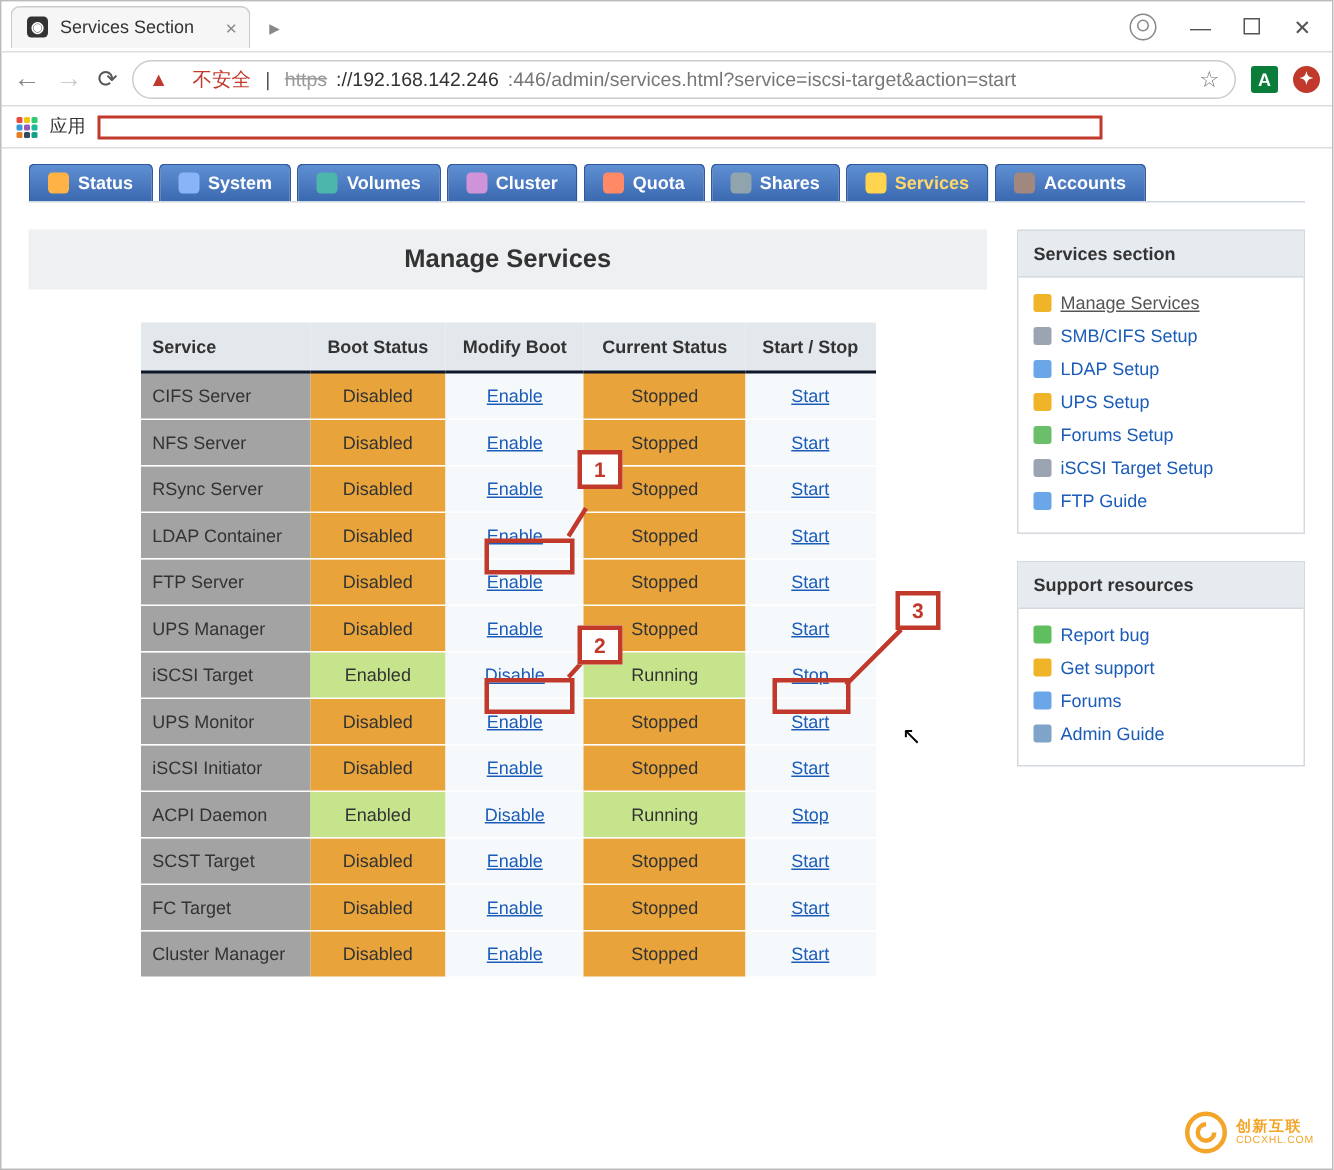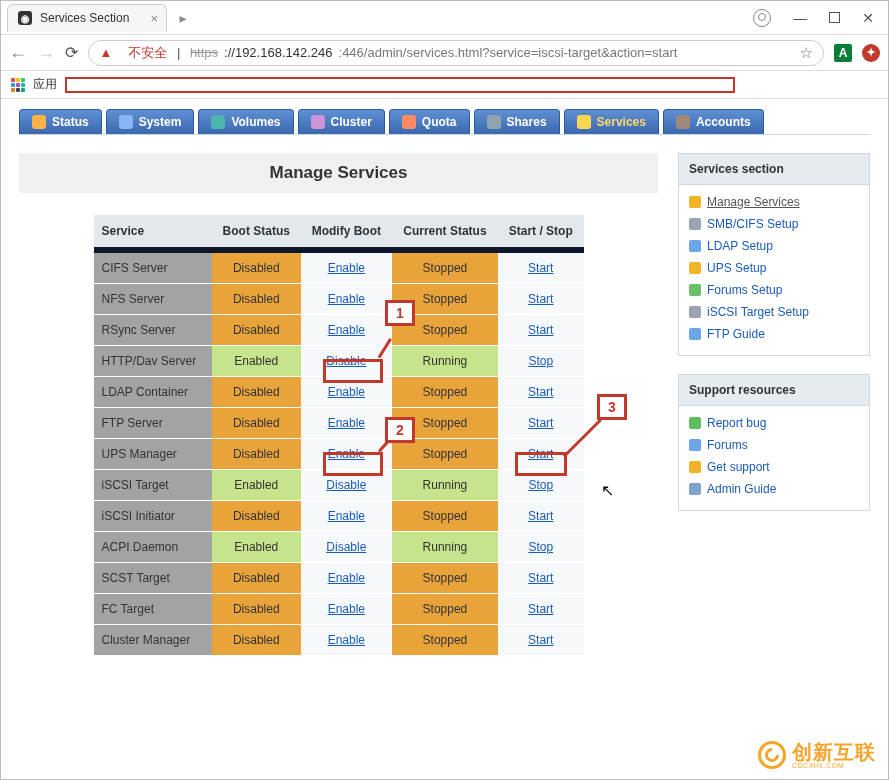--- a/index.html
+++ b/index.html
@@ -185,21 +185,21 @@
     width: 490px;
     margin: 0 auto;
   }
   table.services th {
     background:#e3e8ed;
     color:#333;
     font-weight:bold;
     padding: 9px 8px;
     text-align:left;
     font-size:12px;
-    border-bottom:6px solid #0f172a;
+    border-bottom:2px solid #0f172a;
   }
   table.services th.center, table.services td.center{ text-align:center;}
   table.services td {
     padding: 8px 8px;
     font-size:12px;
     border-bottom: 1px solid #fff;
   }
   table.services td.name { background:#a3a3a3; text-align:left; color:#333;}
   .boot-disabled, .status-stopped { background:#e8a33b; color:#333; font-weight:normal;}
   .boot-enabled, .status-running { background:#c6e48b; color:#333;}
@@ -273,21 +273,21 @@
     right:12px; bottom:10px;
     display:flex; align-items:center; gap:6px;
     opacity:0.9;
   }
   .watermark .logo{
     width:28px;height:28px;border-radius:50%;border:3px solid #f39c12;
     position:relative;
   }
   .watermark .logo:after{content:"";position:absolute;inset:4px;border-radius:50%;border:3px solid #f39c12;border-top-color:transparent;transform:rotate(45deg);}
   .watermark .text{display:flex;flex-direction:column;line-height:1;}
-  .watermark .text .cn{font-size:20px;font-weight:bold;color:#f39c12;letter-spacing:1px;}
+  .watermark .text .cn{font-size:10px;font-weight:bold;color:#f39c12;letter-spacing:1px;}
   .watermark .text .en{font-size:7px;color:#f39c12;letter-spacing:0.5px;}
 </style>
 </head>
 <body>
 
 <div class="titlebar">
   <div class="tab">
     <span class="favicon">◉</span>
     <span>Services Section</span>
     <span class="close-x">×</span>
@@ -399,27 +399,20 @@
               <td class="center action-cell"><span class="link">Start</span></td>
             </tr>
             <tr>
               <td class="name">RSync Server</td>
               <td class="center boot-disabled">Disabled</td>
               <td class="center modify-cell"><span class="link">Enable</span></td>
               <td class="center status-stopped">Stopped</td>
               <td class="center action-cell"><span class="link">Start</span></td>
             </tr>
             <tr>
-              <td class="name">HTTP/Dav Server</td>
-              <td class="center boot-enabled">Enabled</td>
-              <td class="center modify-cell"><span class="link">Disable</span></td>
-              <td class="center status-running">Running</td>
-              <td class="center action-cell"><span class="link">Stop</span></td>
-            </tr>
-            <tr>
               <td class="name">LDAP Container</td>
               <td class="center boot-disabled">Disabled</td>
               <td class="center modify-cell"><span class="link">Enable</span></td>
               <td class="center status-stopped">Stopped</td>
               <td class="center action-cell"><span class="link">Start</span></td>
             </tr>
             <tr>
               <td class="name">FTP Server</td>
               <td class="center boot-disabled">Disabled</td>
               <td class="center modify-cell"><span class="link">Enable</span></td>
@@ -432,20 +425,27 @@
               <td class="center modify-cell"><span class="link">Enable</span></td>
               <td class="center status-stopped">Stopped</td>
               <td class="center action-cell"><span class="link">Start</span></td>
             </tr>
             <tr>
               <td class="name">iSCSI Target</td>
               <td class="center boot-enabled">Enabled</td>
               <td class="center modify-cell"><span class="link">Disable</span></td>
               <td class="center status-running">Running</td>
               <td class="center action-cell"><span class="link">Stop</span></td>
+            </tr>
+            <tr>
+              <td class="name">UPS Monitor</td>
+              <td class="center boot-disabled">Disabled</td>
+              <td class="center modify-cell"><span class="link">Enable</span></td>
+              <td class="center status-stopped">Stopped</td>
+              <td class="center action-cell"><span class="link">Start</span></td>
             </tr>
             <tr>
               <td class="name">iSCSI Initiator</td>
               <td class="center boot-disabled">Disabled</td>
               <td class="center modify-cell"><span class="link">Enable</span></td>
               <td class="center status-stopped">Stopped</td>
               <td class="center action-cell"><span class="link">Start</span></td>
             </tr>
             <tr>
               <td class="name">ACPI Daemon</td>
@@ -514,26 +514,26 @@
           </ul>
       </div>
       <div class="sidebox">
         <h3>Support resources</h3>
         <ul id="sup-side">
             <li>
               <span class="bullet b-bug"></span>
               <a href="#">Report bug</a>
             </li>
             <li>
+              <span class="bullet b-life"></span>
+              <a href="#">Get support</a>
+            </li>
+            <li>
               <span class="bullet b-b"></span>
               <a href="#">Forums</a>
-            </li>
-            <li>
-              <span class="bullet b-life"></span>
-              <a href="#">Get support</a>
             </li>
             <li>
               <span class="bullet b-doc"></span>
               <a href="#">Admin Guide</a>
             </li>
           </ul>
       </div>
     </div>
   </div>
 </div>

